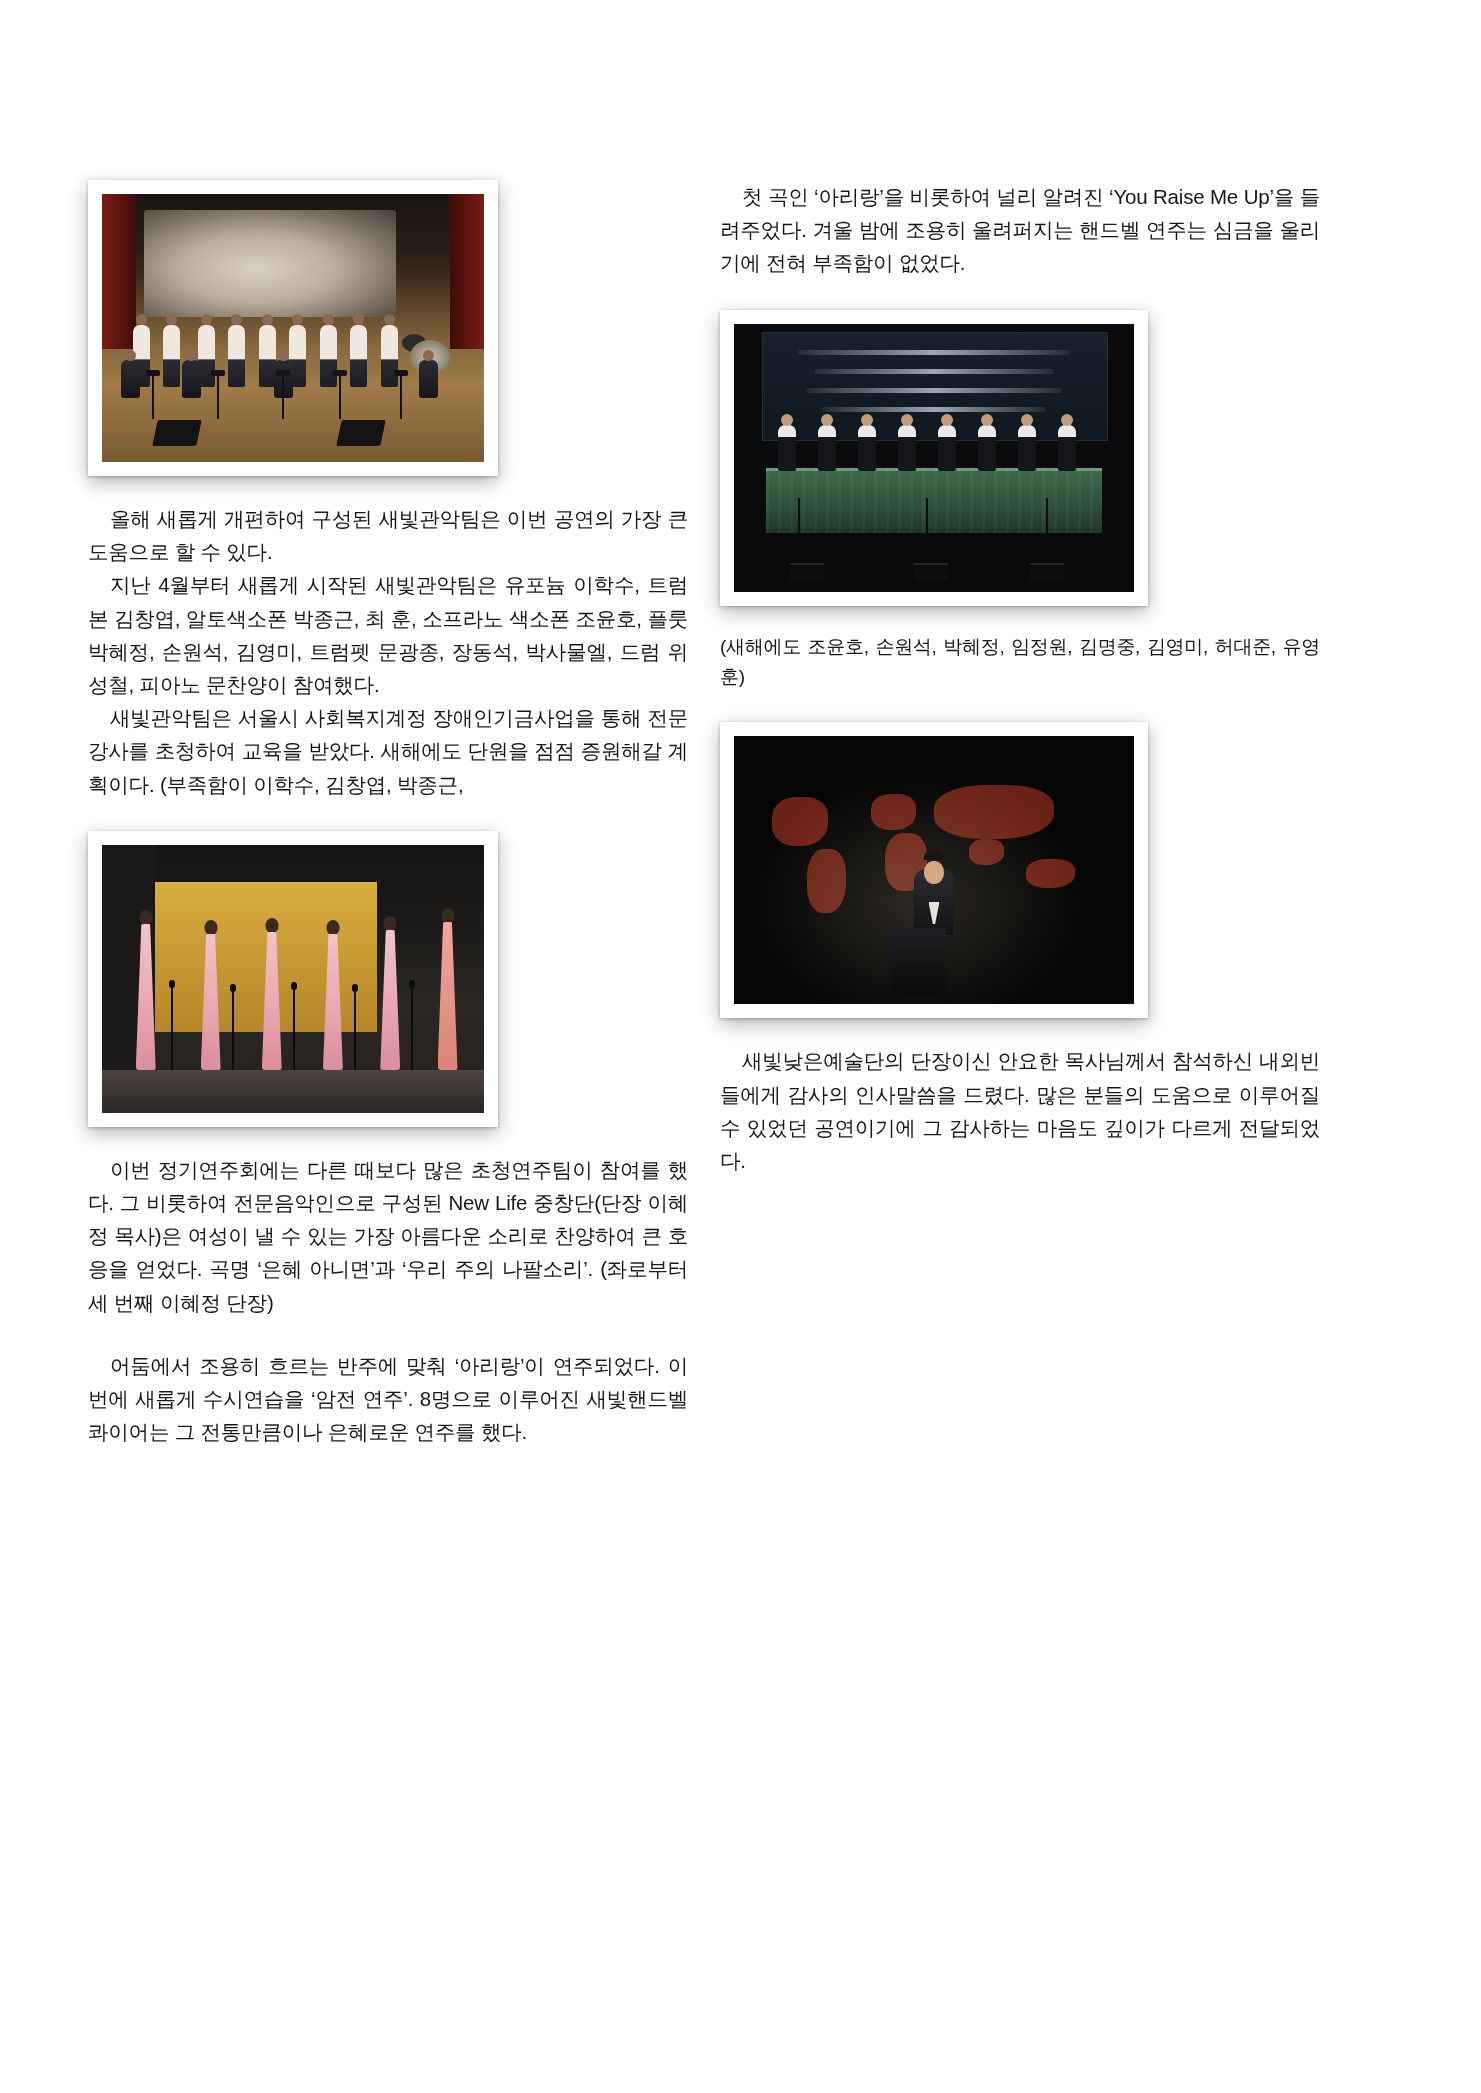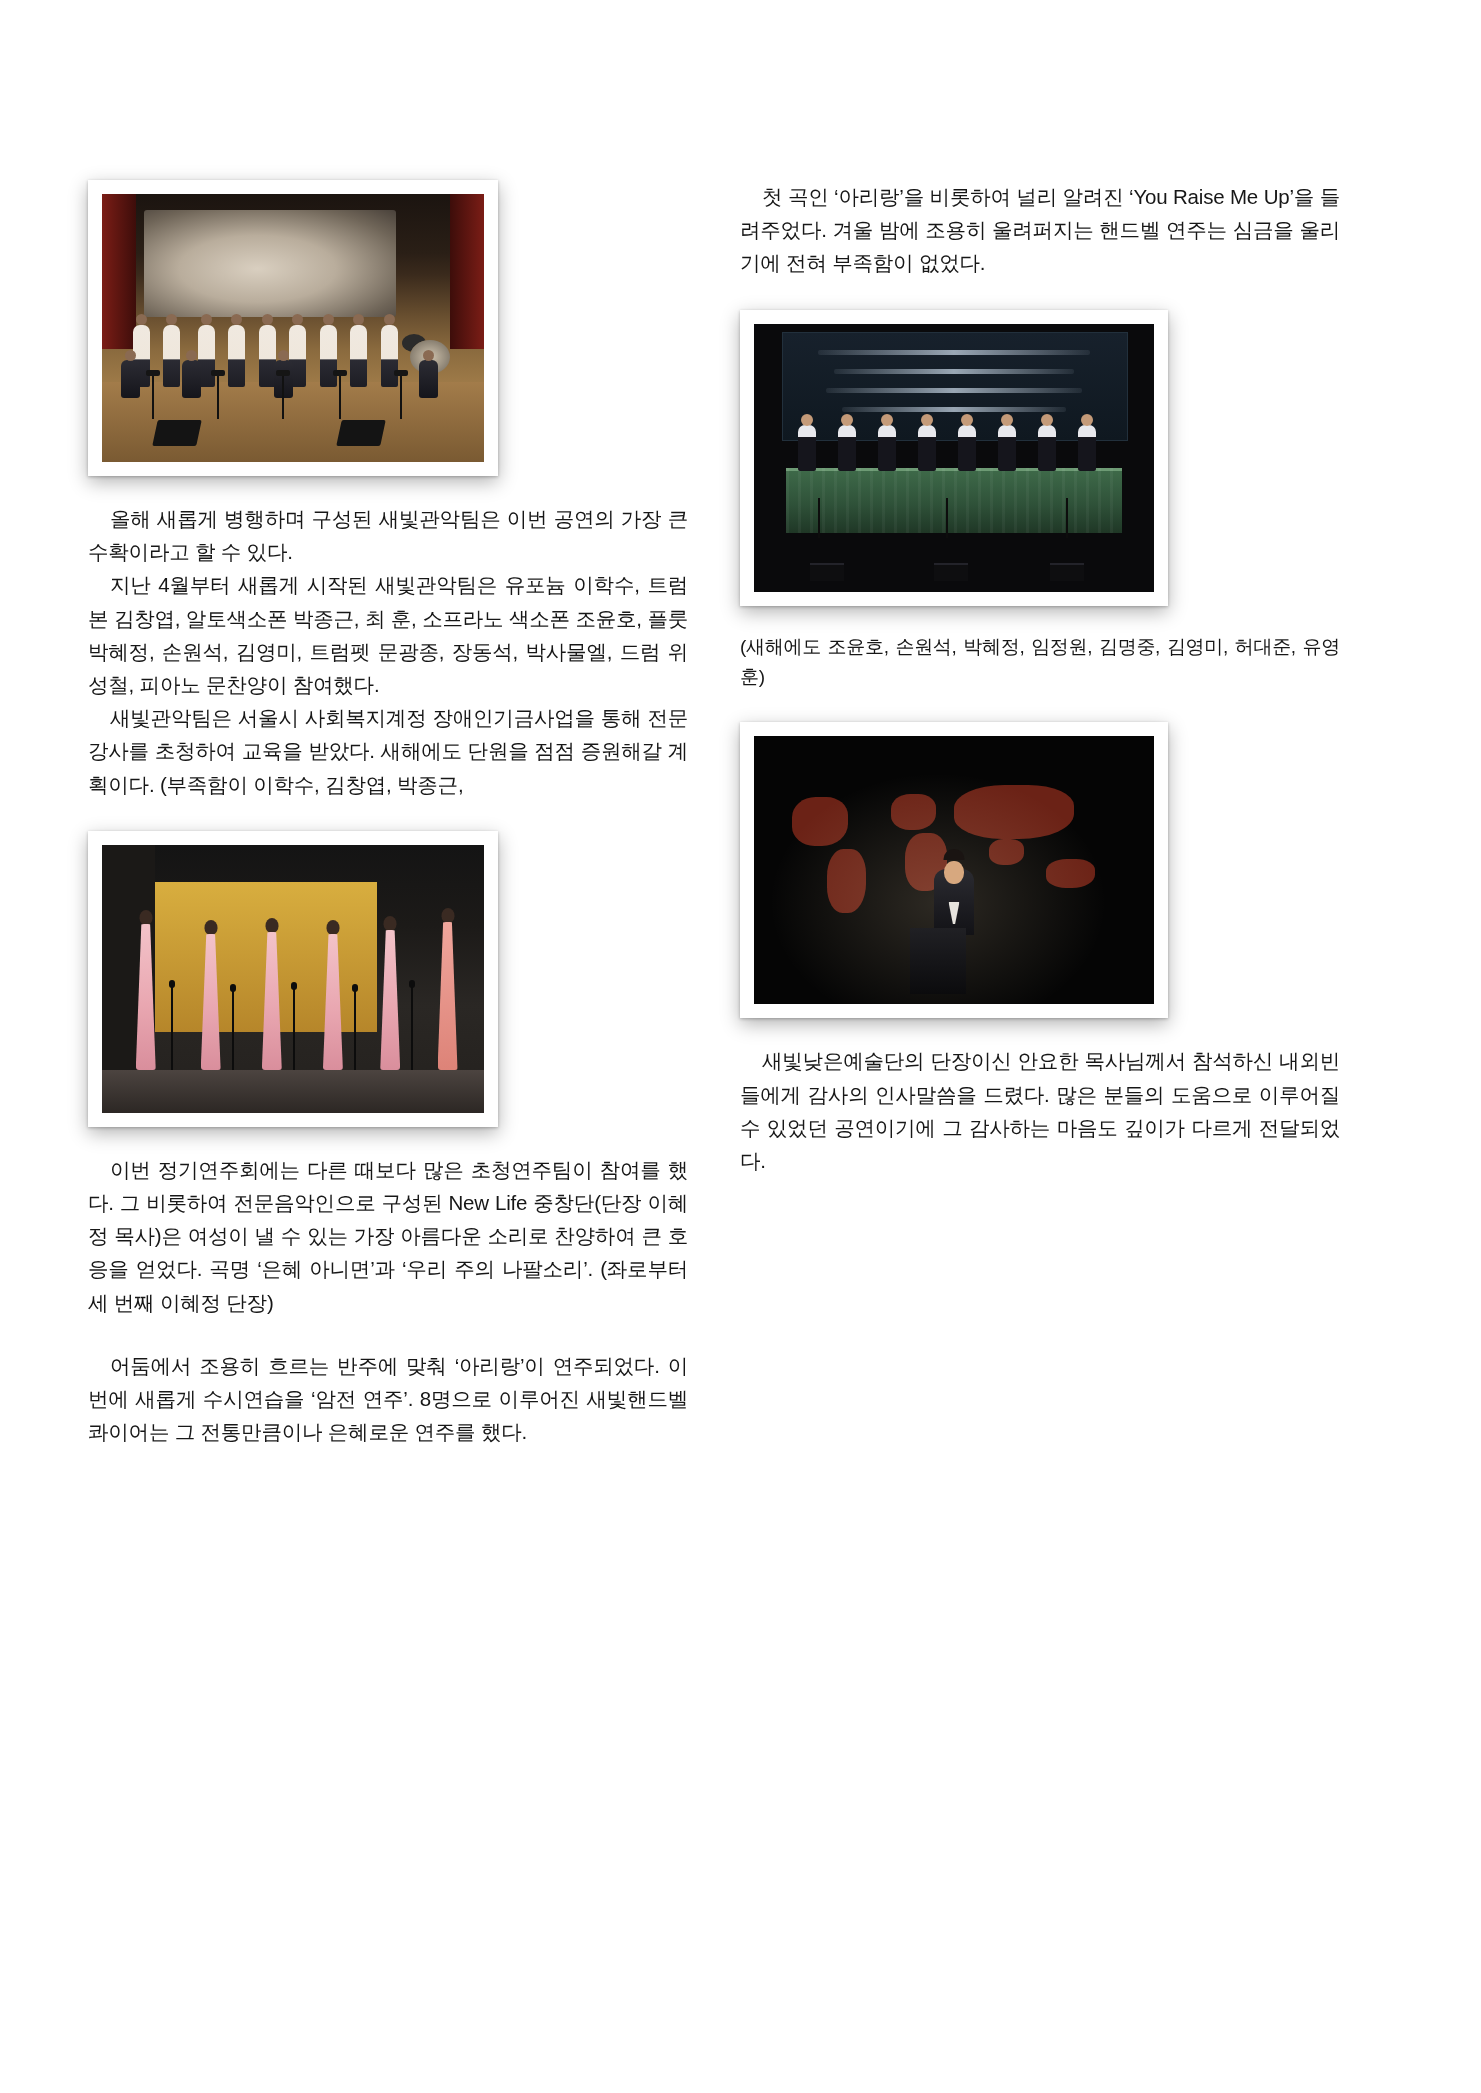--- a/index.html
+++ b/index.html
@@ -21,21 +21,21 @@
     width: 1481px;
     height: 2093px;
     background: #fff;
   }
   .col {
     position: absolute;
     top: 180px;
     width: 600px;
   }
   .col-left { left: 88px; }
-  .col-right { left: 740px; }
+  .col-right { left: 720px; }
 
   
   .photo-frame {
     background: #fff;
     padding: 14px;
     box-shadow: 0 6px 18px rgba(0,0,0,0.30), 0 1px 3px rgba(0,0,0,0.25);
     display: block;
     margin-bottom: 26px;
   }
   .photo {
@@ -257,21 +257,21 @@
         <div class="stand" style="left:13%;"></div>
         <div class="stand" style="left:30%;"></div>
         <div class="stand" style="left:47%;"></div>
         <div class="stand" style="left:62%;"></div>
         <div class="stand" style="left:78%;"></div>
         <div class="speaker" style="left:14%;"></div>
         <div class="speaker" style="left:62%;"></div>
       </div>
     </div>
 
-    <p class="body">올해 새롭게 병행하며 구성된 새빛관악팀은 이번 공연의 가장 큰 수확이라고 할 수 있다.</p>
+    <p class="body">올해 새롭게 개편하여 구성된 새빛관악팀은 이번 공연의 가장 큰 도움으로 할 수 있다.</p>
     <p class="body">지난 4월부터 새롭게 시작된 새빛관악팀은 유포늄 이학수, 트럼본 김창엽, 알토색소폰 박종근, 최 훈, 소프라노 색소폰 조윤호, 플룻 박혜정, 손원석, 김영미, 트럼펫 문광종, 장동석, 박사물엘, 드럼 위성철, 피아노 문찬양이 참여했다.</p>
     <p class="body">새빛관악팀은 서울시 사회복지계정 장애인기금사업을 통해 전문강사를 초청하여 교육을 받았다. 새해에도 단원을 점점 증원해갈 계획이다. (부족함이 이학수, 김창엽, 박종근,</p>
 
     <div class="gap-md"></div>
 
     <div class="photo-frame" style="width:382px;">
       <div class="photo ph-choir">
         <div class="wall"></div>
         <div class="wall-dark"></div>
         <div class="floor2"></div>

